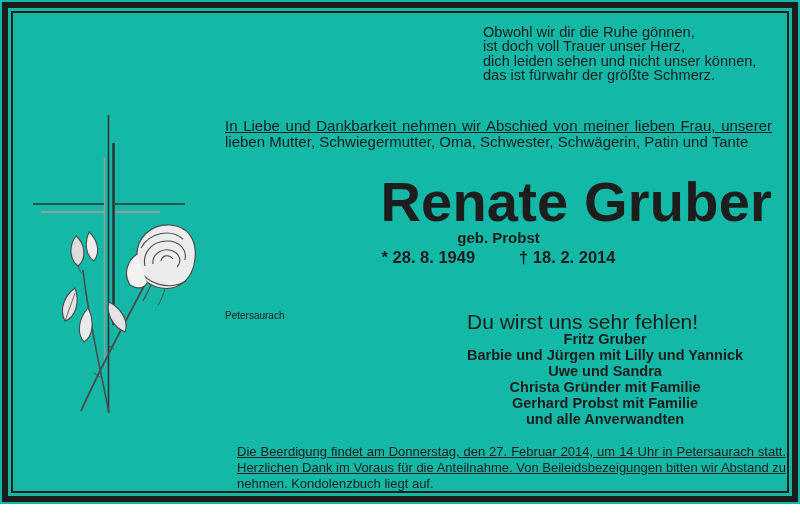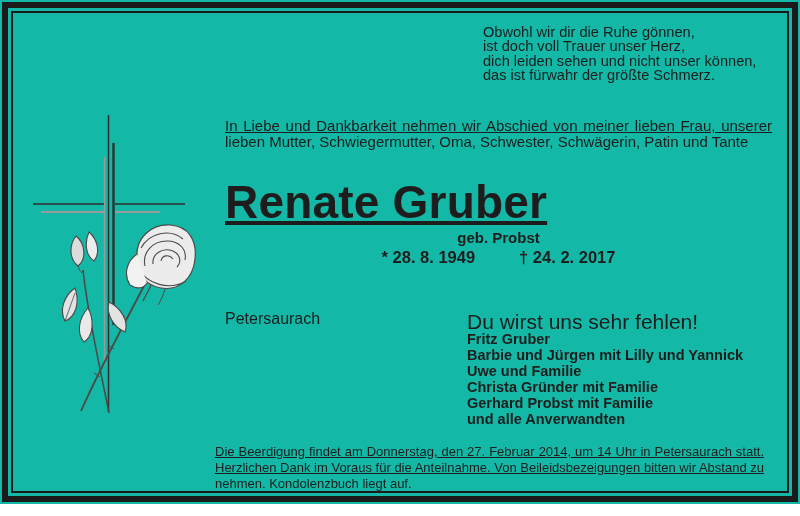--- a/index.html
+++ b/index.html
@@ -17,36 +17,35 @@
 
   .illustration{position:absolute;left:30px;top:112px;width:195px;height:315px;}
 
   .verse{position:absolute;left:483px;top:25px;font-size:14.6px;line-height:14.4px;white-space:nowrap;}
 
   .intro{position:absolute;left:225px;top:118px;width:547px;font-size:15px;line-height:15.6px;}
   .jfull{text-align:justify;text-align-last:justify;text-decoration:underline;}
 
   .name{
     position:absolute;left:225px;top:180px;width:547px;margin:0;
-    text-align:left;font-size:46px;line-height:44px;font-weight:bold;
+    text-align:right;font-size:56px;line-height:44px;font-weight:bold;
     letter-spacing:0.2px;
-    text-decoration:underline;
   }
   .maiden{position:absolute;left:225px;top:229px;width:547px;text-align:center;
     font-size:15px;font-weight:bold;}
   .dates{position:absolute;left:225px;top:248px;width:547px;display:flex;
     justify-content:center;gap:44px;font-size:16.5px;line-height:19px;font-weight:bold;}
 
-  .place{position:absolute;left:225px;top:310px;font-size:16px;}
+  .place{position:absolute;left:225px;top:310px;font-size:10px;}
   .farewell{position:absolute;left:467px;top:310px;font-size:21px;}
 
   .mourners{position:absolute;left:467px;top:332px;font-size:14.5px;line-height:15.9px;
-    font-weight:bold;white-space:nowrap;}
+    font-weight:bold;white-space:nowrap;text-align:center;}
 
-  .funeral{position:absolute;left:215px;top:444px;width:549px;font-size:13px;line-height:15.8px;}
+  .funeral{position:absolute;left:237px;top:444px;width:549px;font-size:13px;line-height:15.8px;}
 </style>
 </head>
 <body>
 
 <div class="page">
 
   <div class="frame-outer"></div>
   <div class="frame-inner"></div>
 
   <svg class="illustration" viewBox="0 0 195 315" xmlns="http://www.w3.org/2000/svg" aria-hidden="true">
@@ -102,31 +101,31 @@
     <div class="jfull">In Liebe und Dankbarkeit nehmen wir Abschied von meiner lieben Frau, unserer</div>
     <div>lieben Mutter, Schwiegermutter, Oma, Schwester, Schwägerin, Patin und Tante</div>
   </div>
 
   <h1 class="name">Renate Gruber</h1>
 
   <div class="maiden">geb. Probst</div>
 
   <div class="dates">
     <span>* 28. 8. 1949</span>
-    <span>† 24. 2. 2017</span>
+    <span>† 18. 2. 2014</span>
   </div>
 
   <div class="place">Petersaurach</div>
 
   <div class="farewell">Du wirst uns sehr fehlen!</div>
 
   <div class="mourners">
     <div>Fritz Gruber</div>
     <div>Barbie und Jürgen mit Lilly und Yannick</div>
-    <div>Uwe und Familie</div>
+    <div>Uwe und Sandra</div>
     <div>Christa Gründer mit Familie</div>
     <div>Gerhard Probst mit Familie</div>
     <div>und alle Anverwandten</div>
   </div>
 
   <div class="funeral">
     <div class="jfull">Die Beerdigung findet am Donnerstag, den 27. Februar 2014, um 14 Uhr in Petersaurach statt.</div>
     <div class="jfull">Herzlichen Dank im Voraus für die Anteilnahme. Von Beileidsbezeigungen bitten wir Abstand zu</div>
     <div>nehmen. Kondolenzbuch liegt auf.</div>
   </div>

